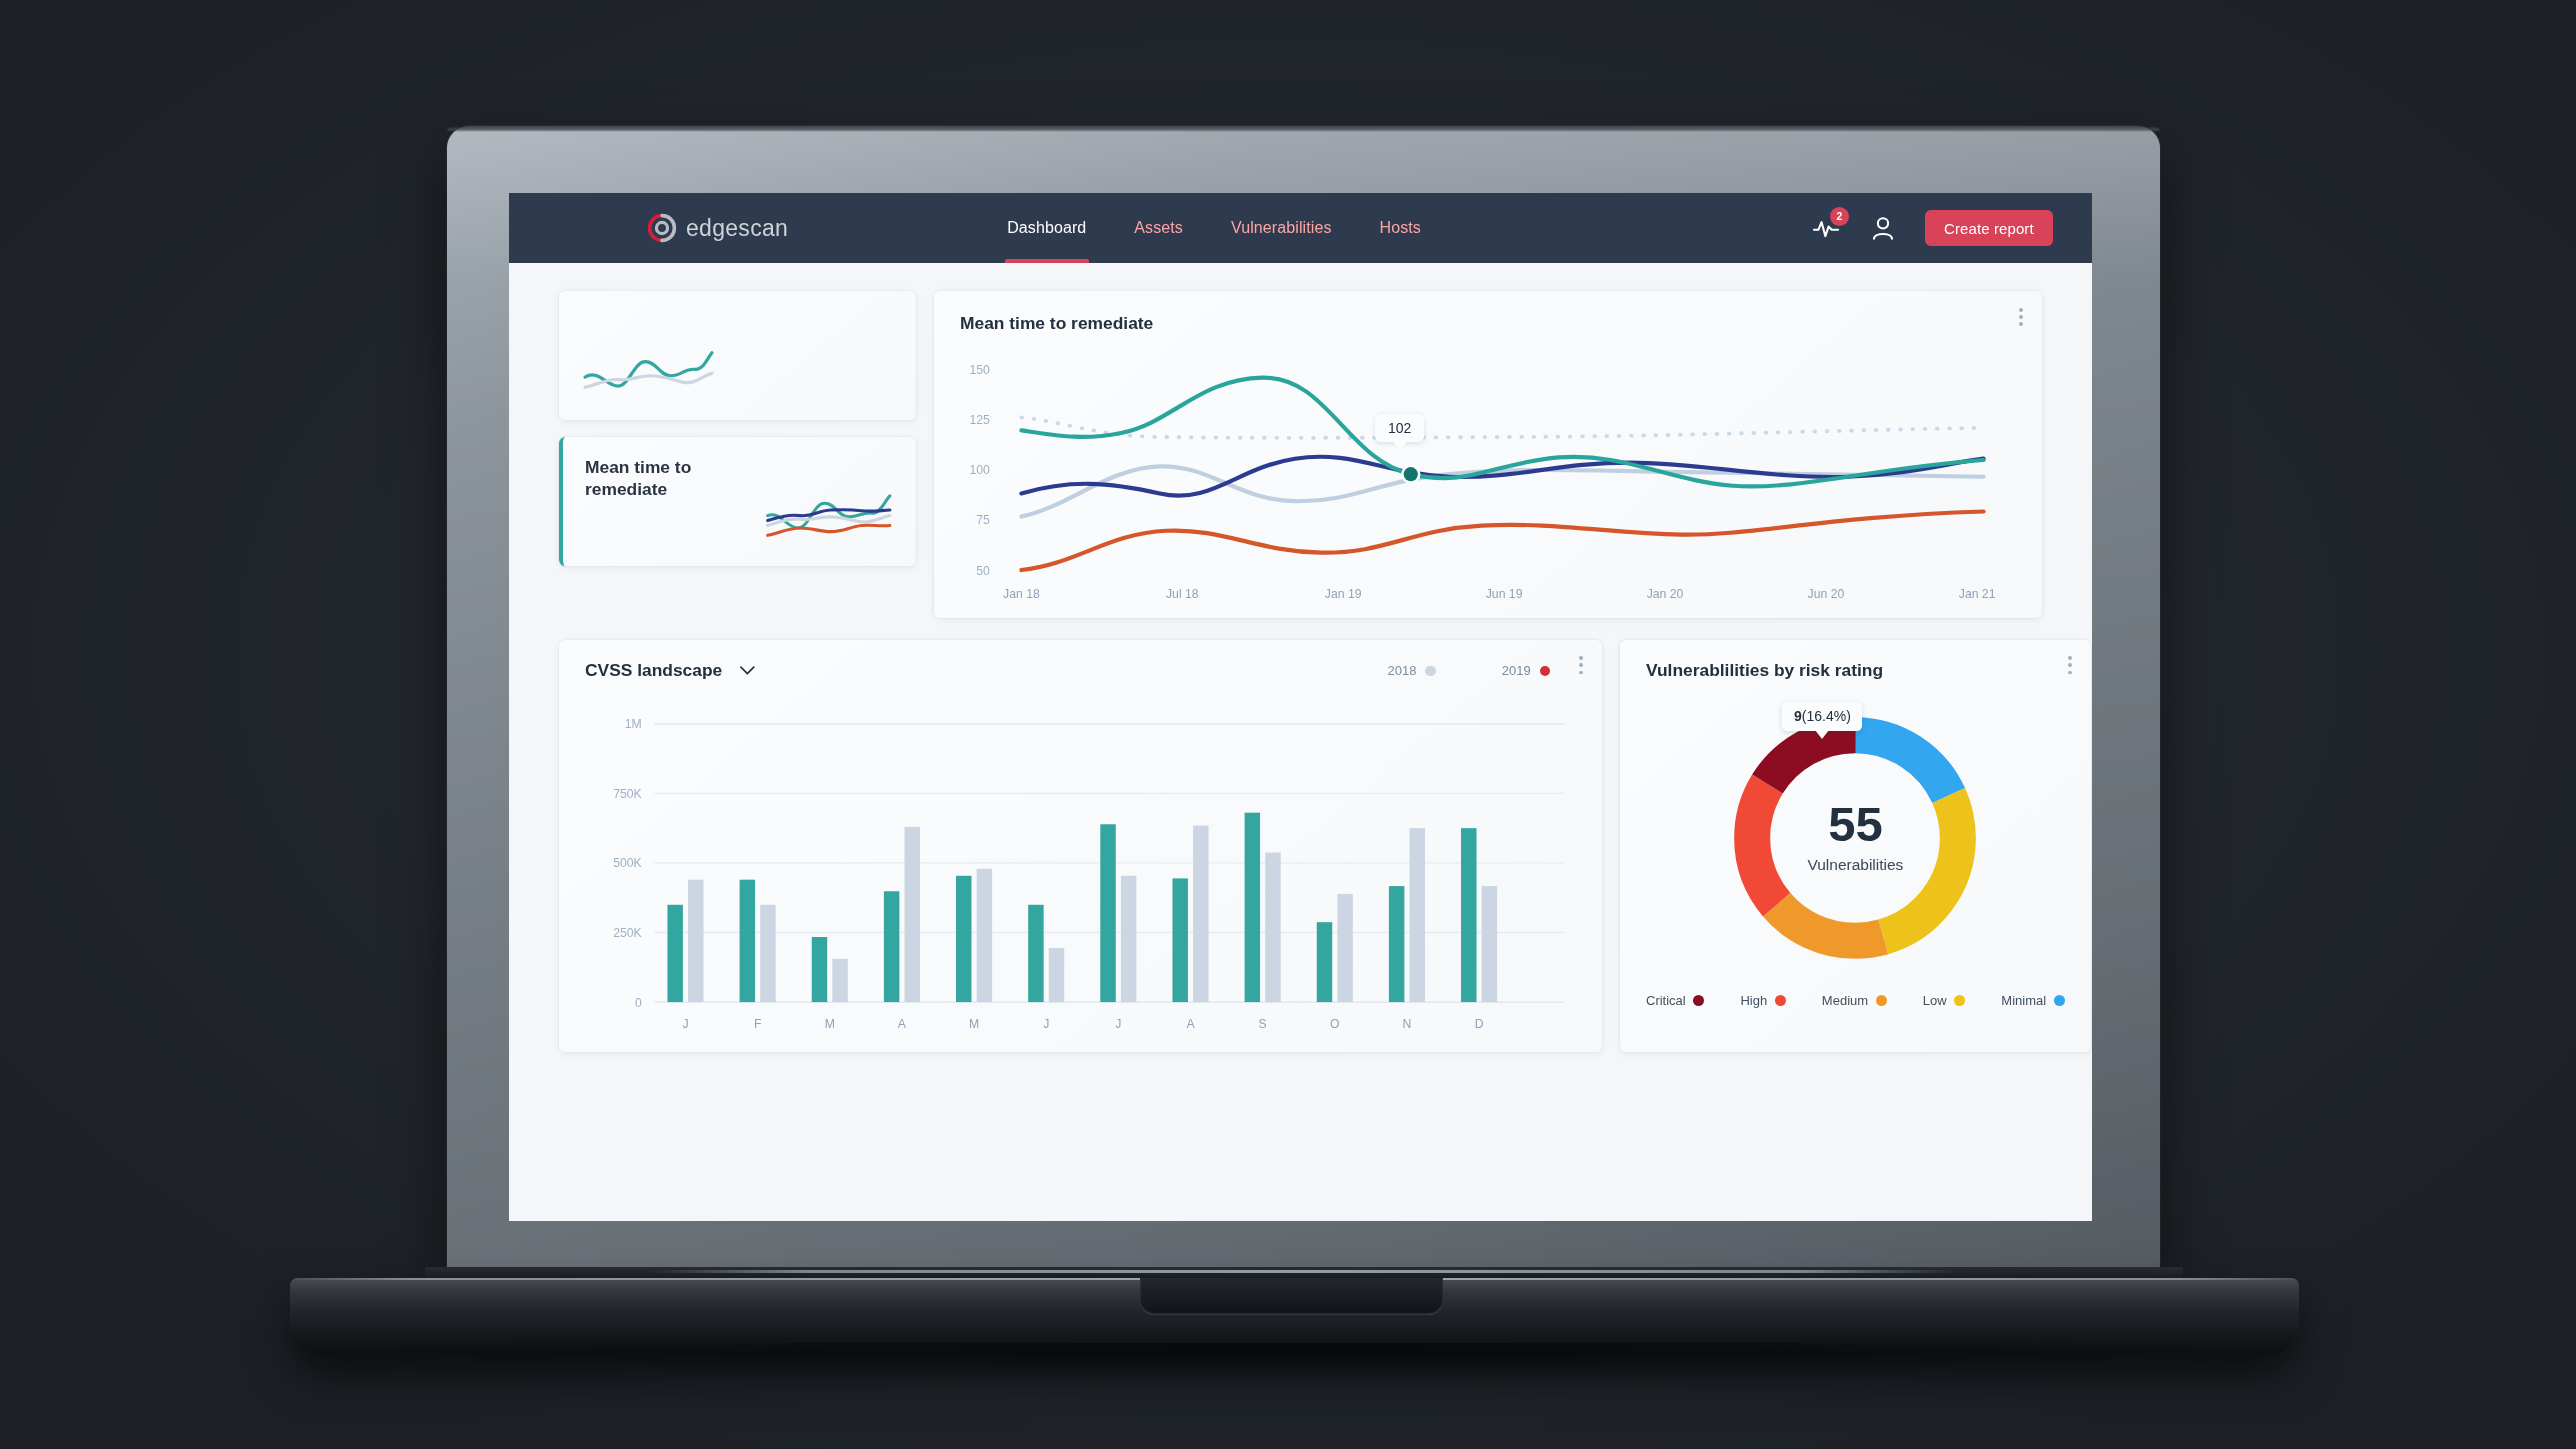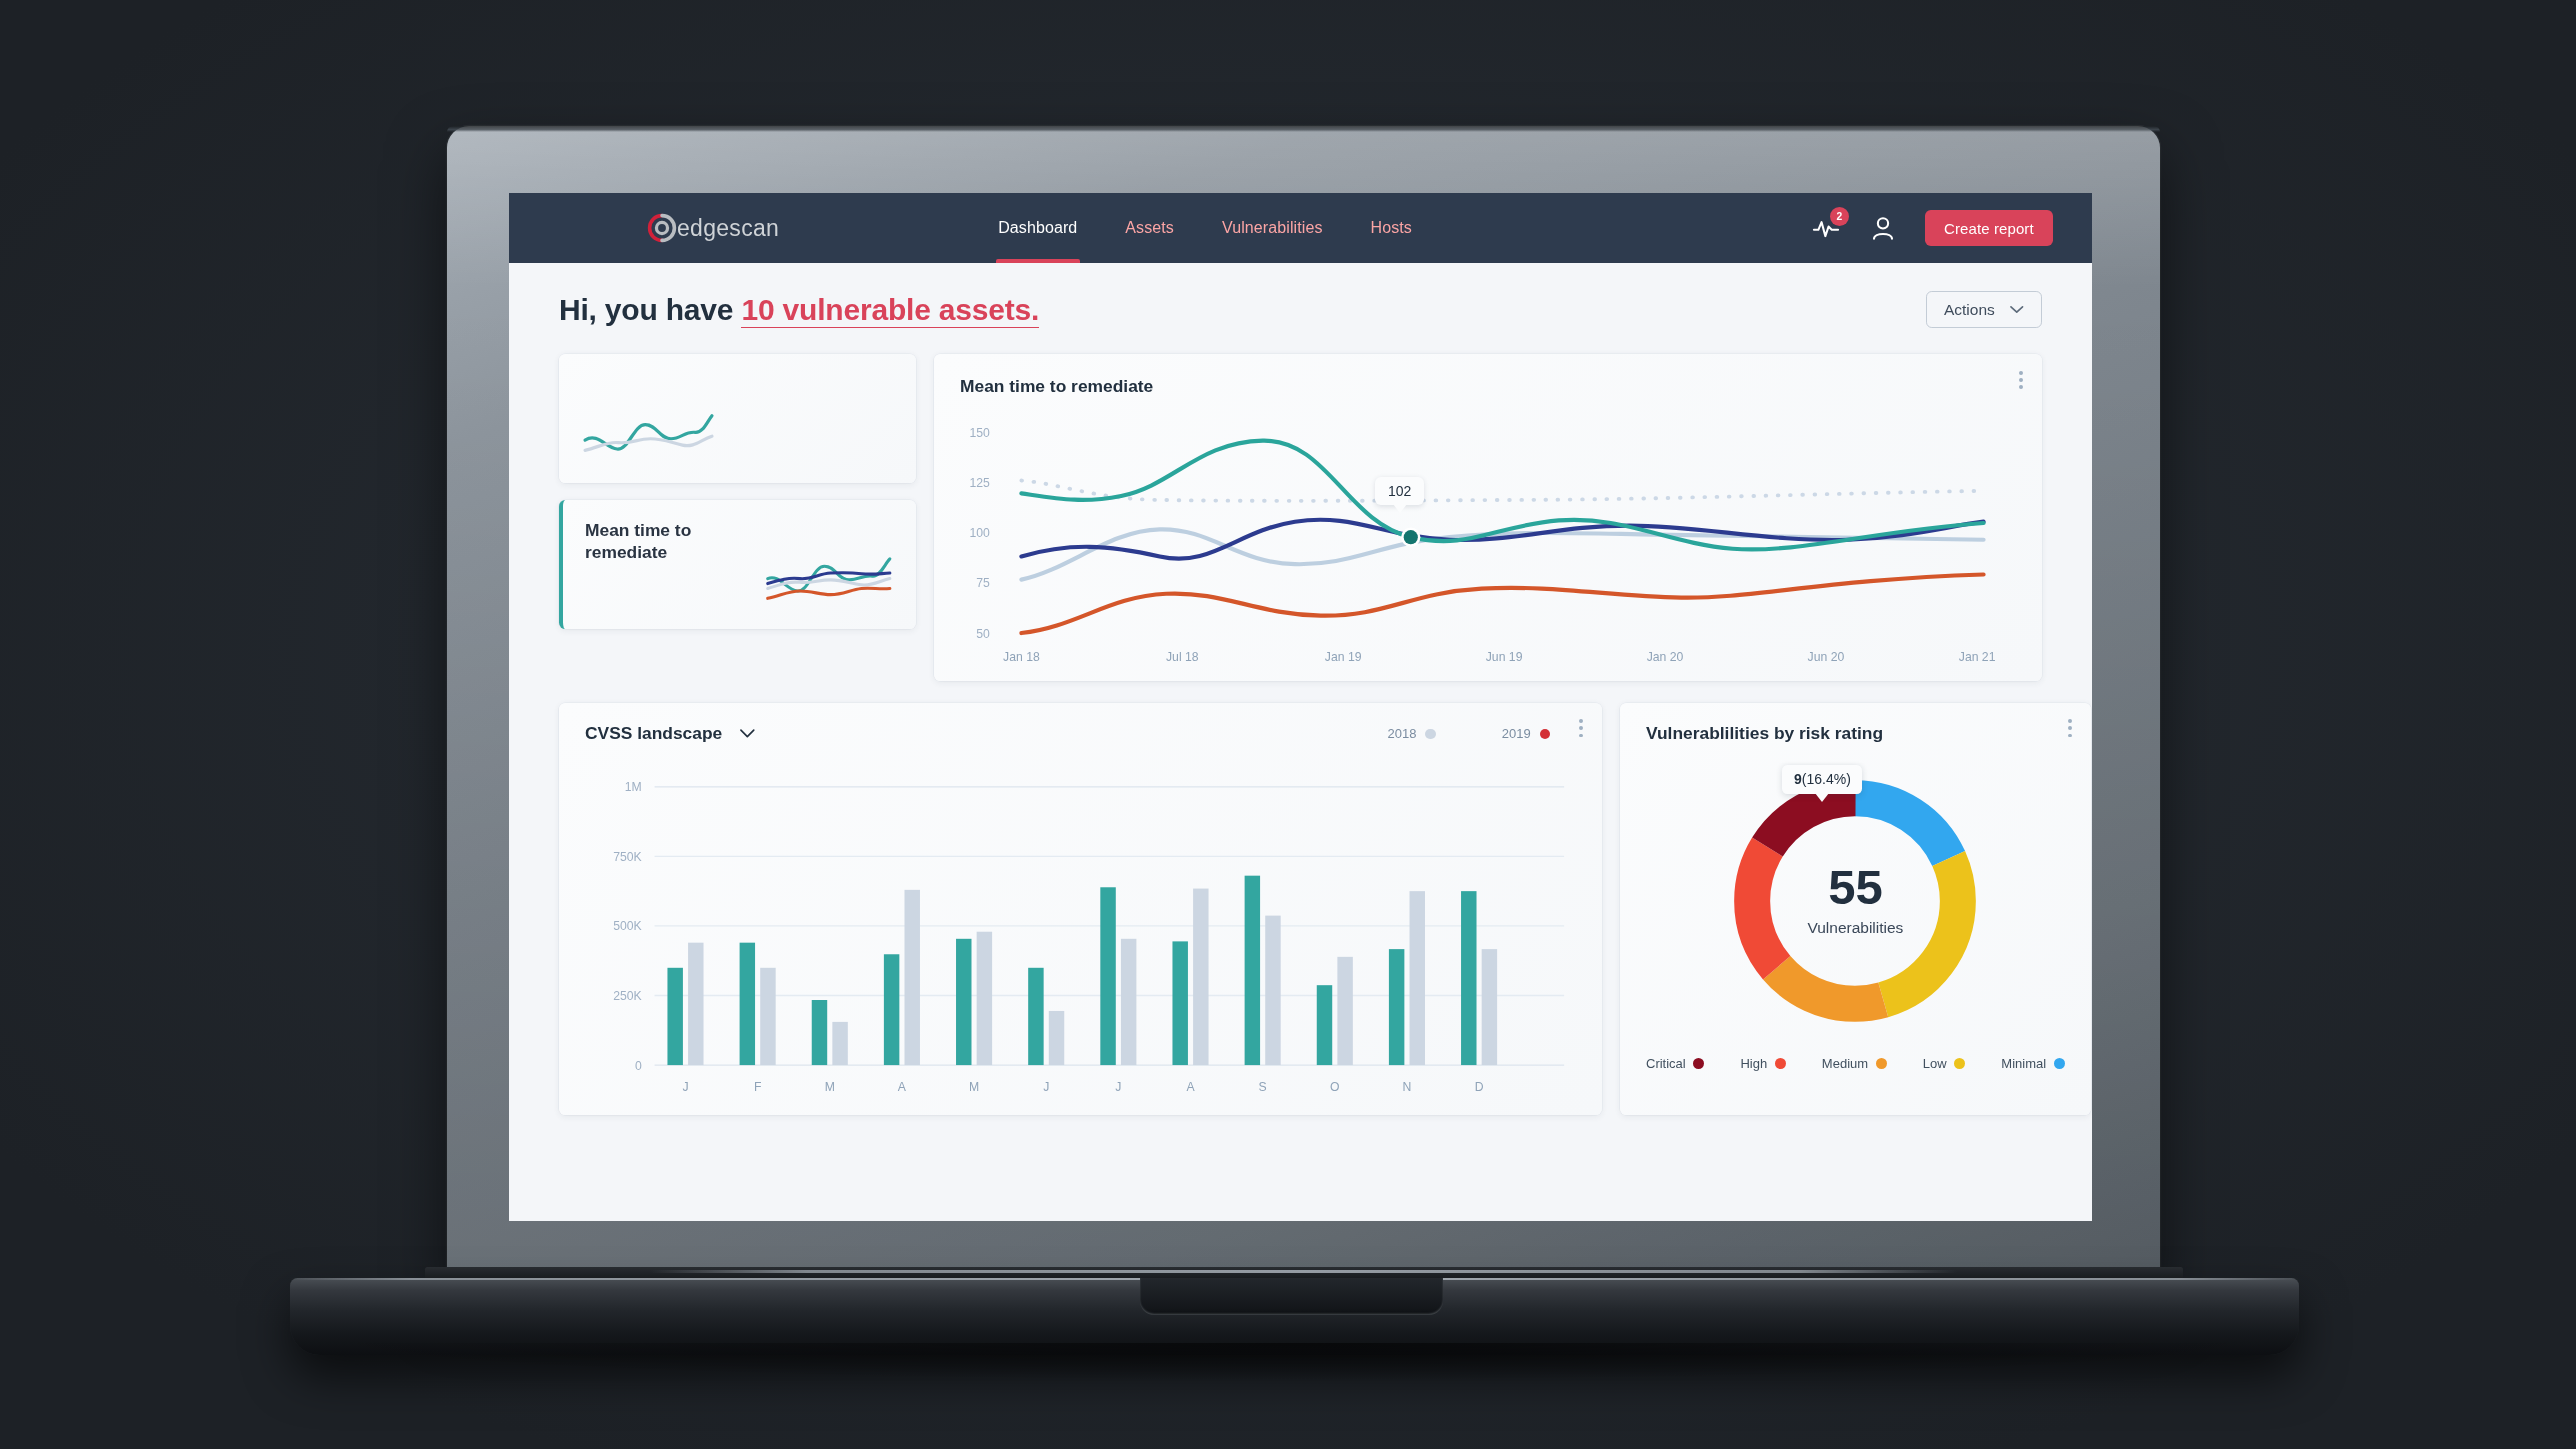--- a/index.html
+++ b/index.html
@@ -77,21 +77,21 @@
   }
 
   
   .app { position:absolute; left:0; top:0; width:1583px; height:1028px; background:#f4f6f9; }
 
   
   .topnav {
     height: 70px; background:#2e3b4e; display:flex; align-items:center;
     position:relative; padding: 0 39px 0 41px;
   }
-  .brand { display:flex; align-items:center; margin-left: 97px; text-align: center; }
+  .brand { display:flex; align-items:center; gap:9px; margin-left: 97px; text-align: center; }
   .brand-mark { width: 30px; height: 30px; }
   .brand-text { font-size: 23px; color:#cfd3d7; letter-spacing:0.3px; font-weight:400; }
 
   .navlinks { display:flex; align-items:center; gap: 48px; margin-left: 219px; height:100%; }
   .navlink {
     color:#fca5a5; font-size:16px; position:relative; height:100%;
     display:flex; align-items:center; cursor:pointer; letter-spacing:0.1px;
   }
   .navlink.active { color:#ffffff; font-weight:400; }
   .navlink.active::after {
@@ -232,31 +232,20 @@
               <circle cx="20" cy="13" r="8" fill="none" stroke="#ffffff" stroke-width="3.2"></circle>
               <path d="M6 37 C6 27 34 27 34 37" fill="none" stroke="#ffffff" stroke-width="3.2" stroke-linecap="round"></path>
             </svg>
           </div>
           <button class="create-btn">Create report</button>
         </div>
       </div>
 
       <div class="page">
 
-        <div class="page-head">
-          <div class="greeting">
-            <span>Hi, you have </span><span class="hl">10 vulnerable assets.</span>
-          </div>
-          <div class="actions-btn">
-            <span>Actions</span>
-            <svg width="15.5" height="9" viewBox="0 0 24 14">
-              <polyline points="3,3 12,11 21,3" fill="none" stroke="#5c6a7a" stroke-width="2.6" stroke-linecap="round" stroke-linejoin="round"></polyline>
-            </svg>
-          </div>
-        </div>
 
         <div class="grid-top">
 
           <div class="kpi-col">
 
 
             <div class="card kpi">
               <svg class="spark" width="135" height="50" viewBox="0 0 210 78">
                 <path d="M6,50 C26,38 38,62 56,64 C74,66 82,26 100,26 C118,26 122,48 140,48 C156,48 162,36 178,38 C190,39 196,22 204,12" fill="none" stroke="#33a6a0" stroke-width="5" stroke-linecap="round"></path>
                 <path d="M6,66 C26,62 40,52 58,54 C78,56 88,48 108,48 C128,48 140,54 158,58 C176,62 186,50 204,44" fill="none" stroke="#ccd6e2" stroke-width="5" stroke-linecap="round"></path>

